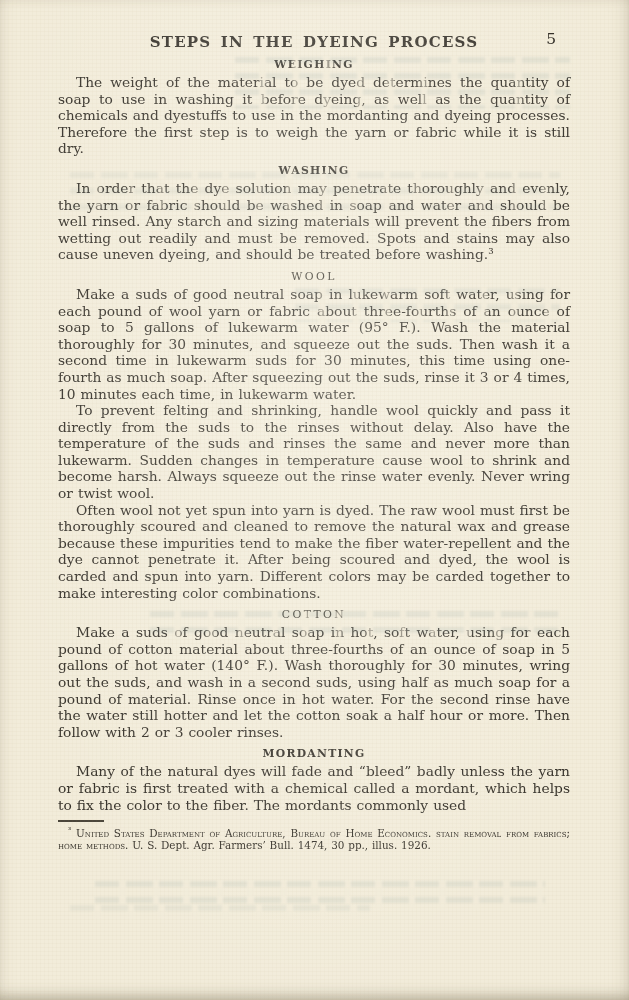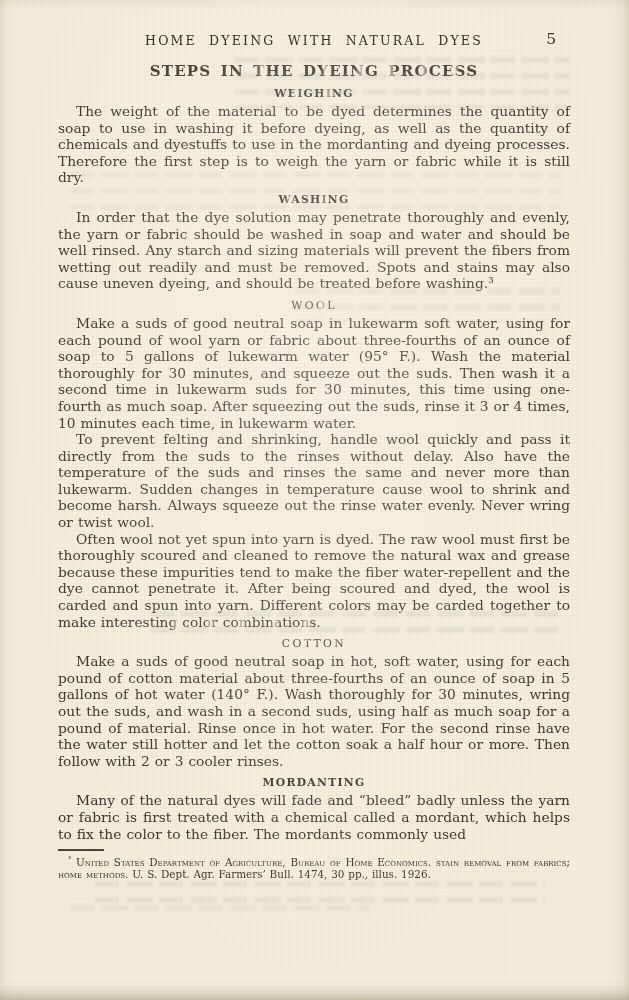--- a/index.html
+++ b/index.html
@@ -98,21 +98,20 @@
 <div class="page">
 
   <div class="ghost g1"></div>
   <div class="ghost g2"></div>
   <div class="ghost g3"></div>
   <div class="ghost g4"></div>
   <div class="ghost g5"></div>
   <div class="ghost g6"></div>
 
   <header class="running-head">
-    <span>HOME DYEING WITH NATURAL DYES</span>
     <span class="page-num">5</span>
   </header>
 
   <h1 class="doc-title">STEPS IN THE DYEING PROCESS</h1>
 
   <main class="column">
 
     <h2 class="subhead bold">WEIGHING</h2>
     <p class="body">The weight of the material to be dyed determines the quantity of soap to use in washing it before dyeing, as well as the quantity of chemicals and dyestuffs to use in the mordanting and dyeing processes.  Therefore the first step is to weigh the yarn or fabric while it is still dry.</p>
 

